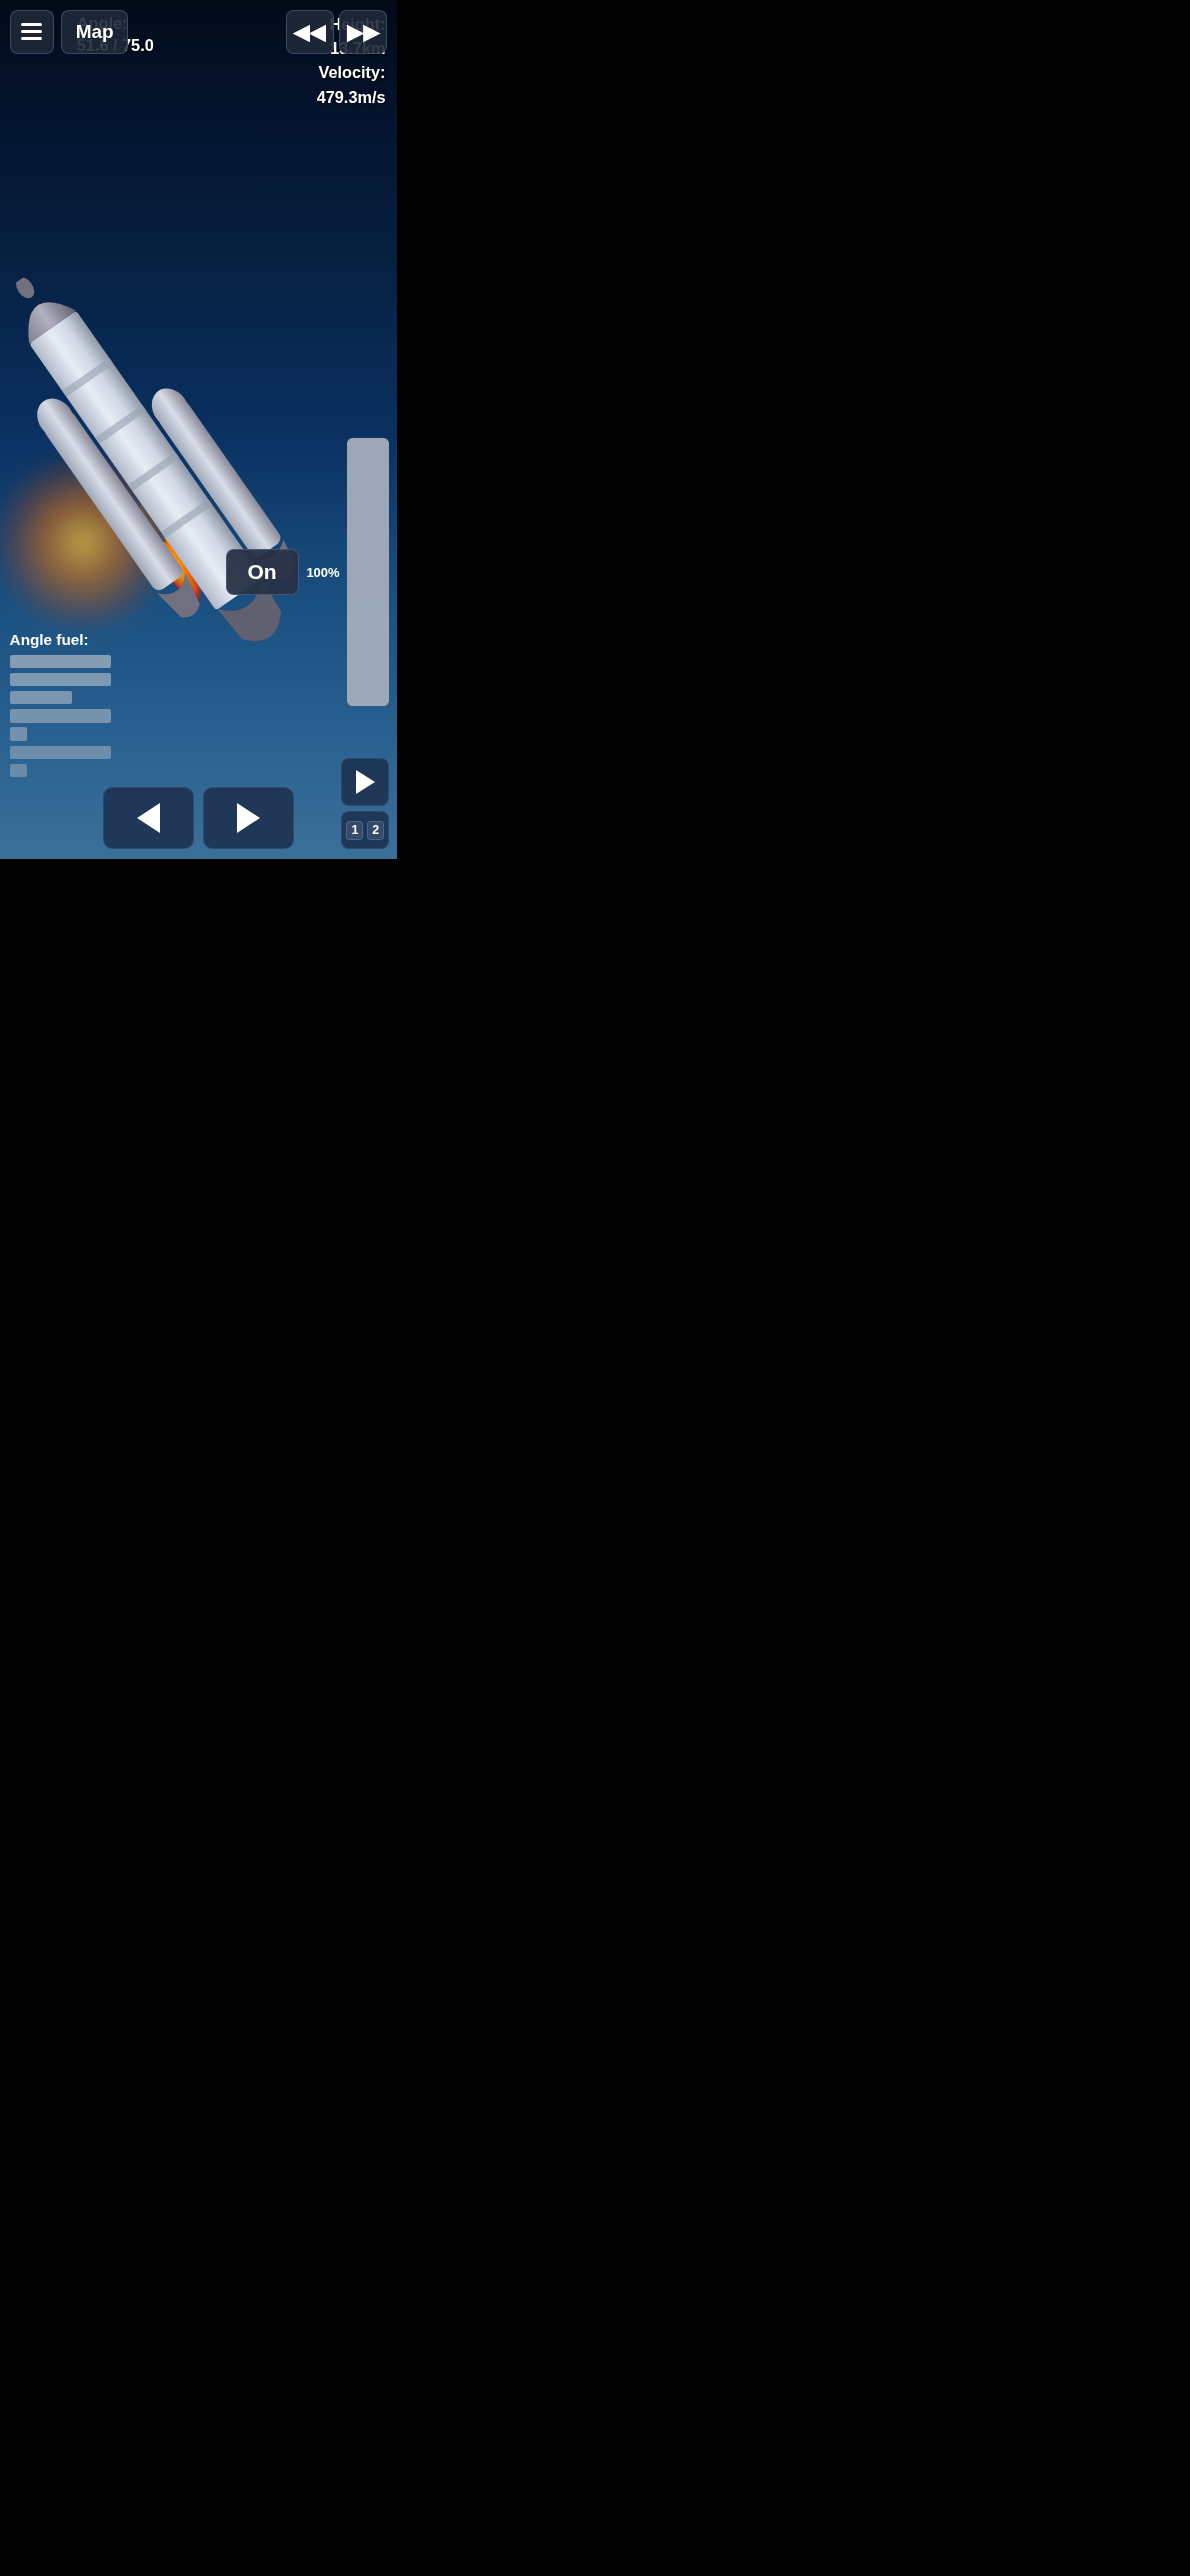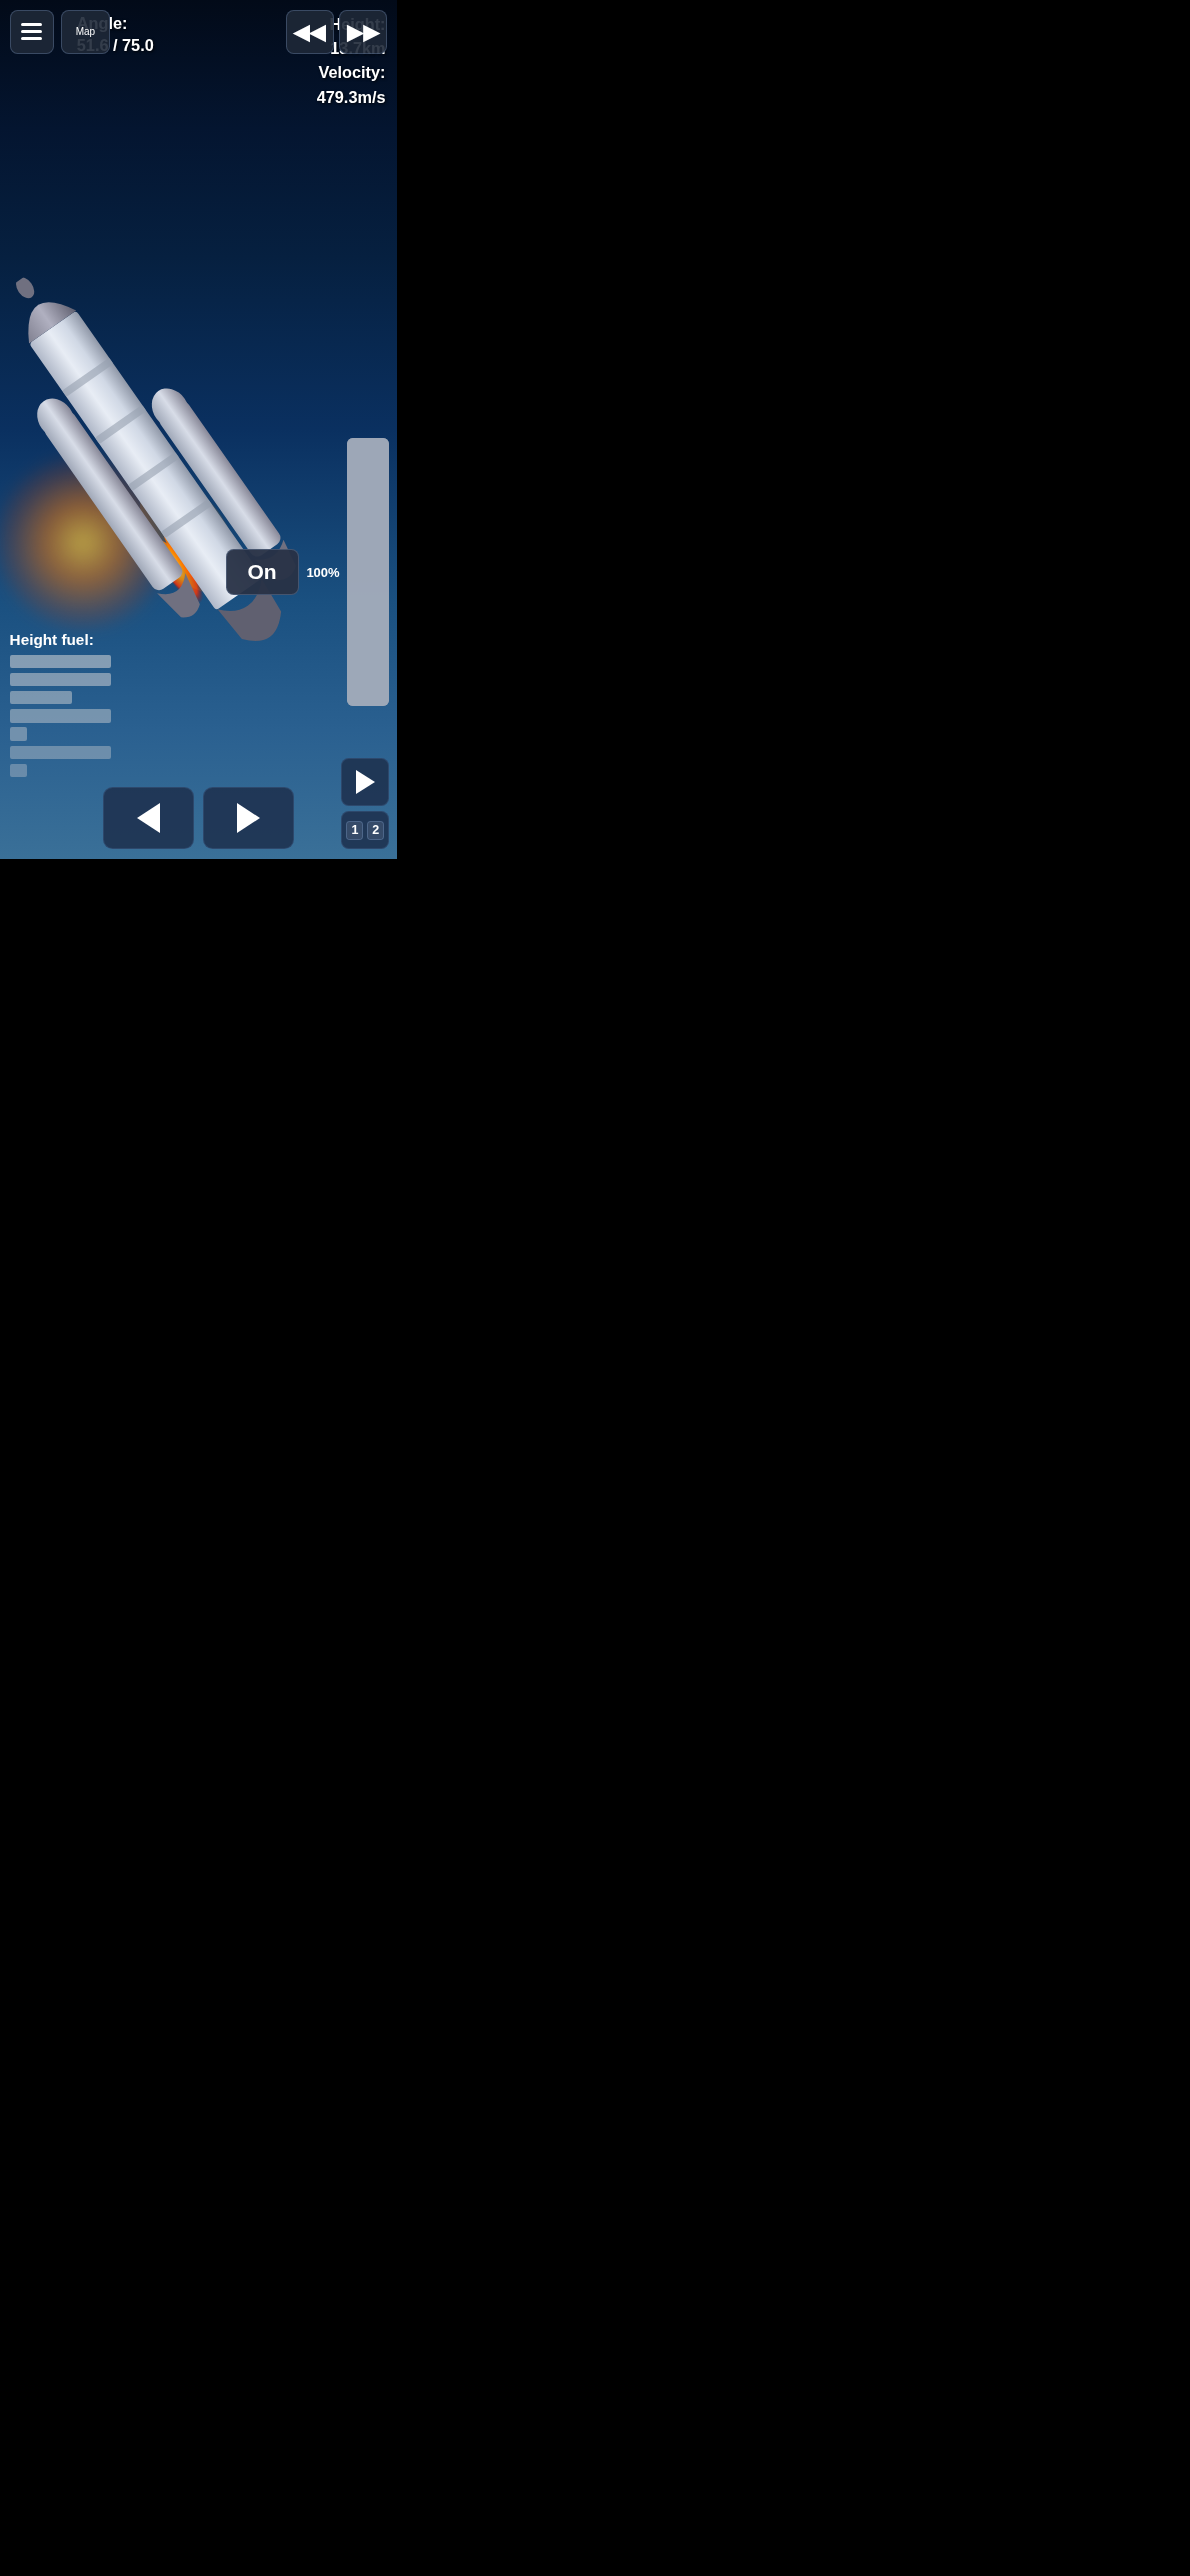--- a/index.html
+++ b/index.html
@@ -121,22 +121,22 @@
     }
 
     .hamburger-line {
       width: 21px;
       height: 2.9px;
       background: white;
       border-radius: 1.9px;
     }
 
     #map-btn {
-      font-size: 10px;
-      font-weight: normal;
+      font-size: 19px;
+      font-weight: bold;
     }
 
     #speed-btns {
       display: flex;
       gap: 5.8px;
     }
 
     .speed-btn {
       width: 48px;
       height: 44px;
@@ -432,21 +432,21 @@
 
 <div id="right-controls">
   <button id="on-button" class="btn-dark">On</button>
   <div id="throttle-percent">100%</div>
   <div id="throttle-slider-container">
     <div id="throttle-fill"></div>
   </div>
 </div>
 
 <div id="fuel-section">
-  <div id="fuel-label">Height fuel:</div>
+  <div id="fuel-label">Angle fuel:</div>
   <div id="fuel-bars">
       <div class="fuel-bar-row">
         <div class="fuel-bar" style="width: 101px; opacity: 0.85;"></div>
       </div>
       <div class="fuel-bar-row">
         <div class="fuel-bar" style="width: 101px; opacity: 0.8;"></div>
       </div>
       <div class="fuel-bar-row">
         <div class="fuel-bar" style="width: 62px; opacity: 0.75;"></div>
       </div>

